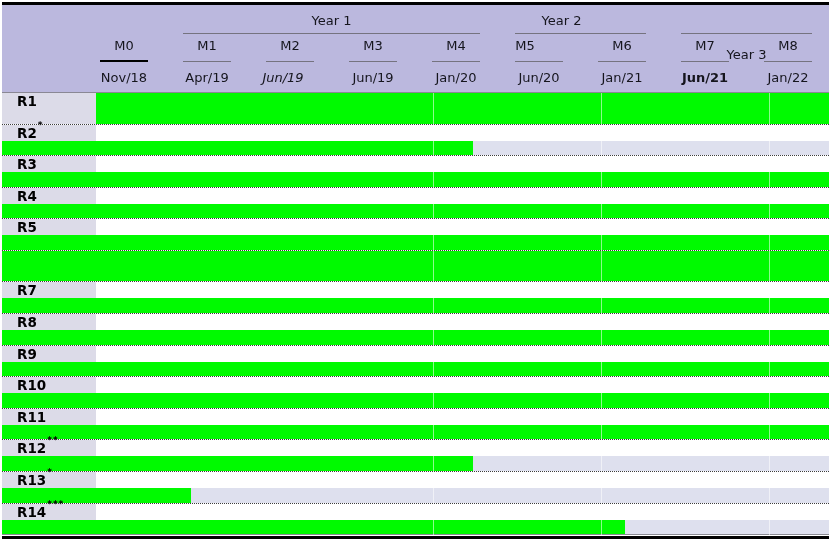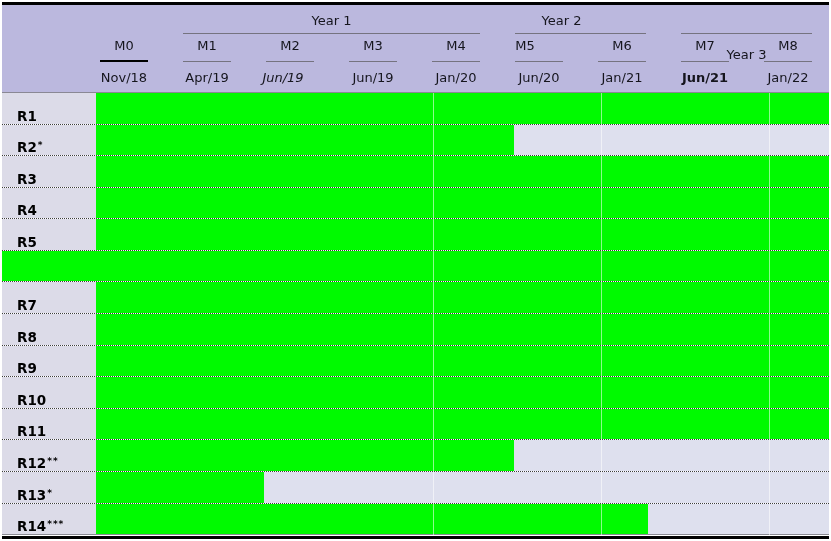--- a/index.html
+++ b/index.html
@@ -19,23 +19,23 @@
     text-align:center; font-size:13px; color:#15151d; }
   .m-line { position:absolute; top:56px; height:1px; background:#75737f; }
   .m-line.strong { height:2px; top:55px; background:#000; }
   .date-label { position:absolute; top:62px; height:22px; line-height:22px;
     text-align:center; font-size:13px; color:#15151d; }
 
   
   .body { position:absolute; left:0; top:88px; width:100%; height:442px;
     display:flex; flex-direction:column; box-sizing:border-box; border-bottom:1px solid #8b8b93; }
   .grow { flex:1 1 0; display:flex; position:relative; min-height:0; }
-  .grow + .grow { border-top:1px dotted #3c3c3c; }
+  .grow + .grow { border-top:1px dotted #3c3c3c;flex-direction:column; }
   .row-label { width:94px; box-sizing:border-box; background:#dcdbe8;
-    display:flex; align-items:flex-end; padding-left:15px;
+    display:flex; align-items:flex-start; padding-left:15px;
     font-weight:bold; font-size:13.5px; color:#000; }
   .row-sup { font-size:9px; font-weight:bold; position:relative; top:-5px; margin-left:1px; letter-spacing:1px; }
   .row-track { flex:1 1 0; position:relative; background:#dee0ee; overflow:hidden; }
   .bar { position:absolute; left:0; top:0; height:100%; background:#00fa00; }
 
   
   .body-overlay { position:absolute; left:94px; top:88px; width:733px; height:442px; pointer-events:none; }
   .vline { position:absolute; top:0; bottom:0; width:1px; background:rgba(255,255,255,0.55); }
 </style>
 </head>

